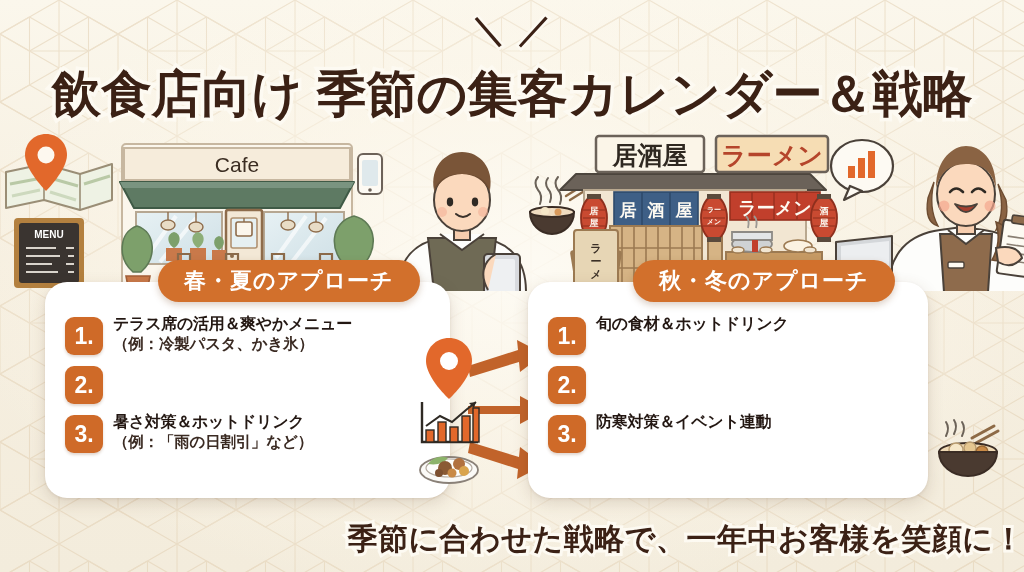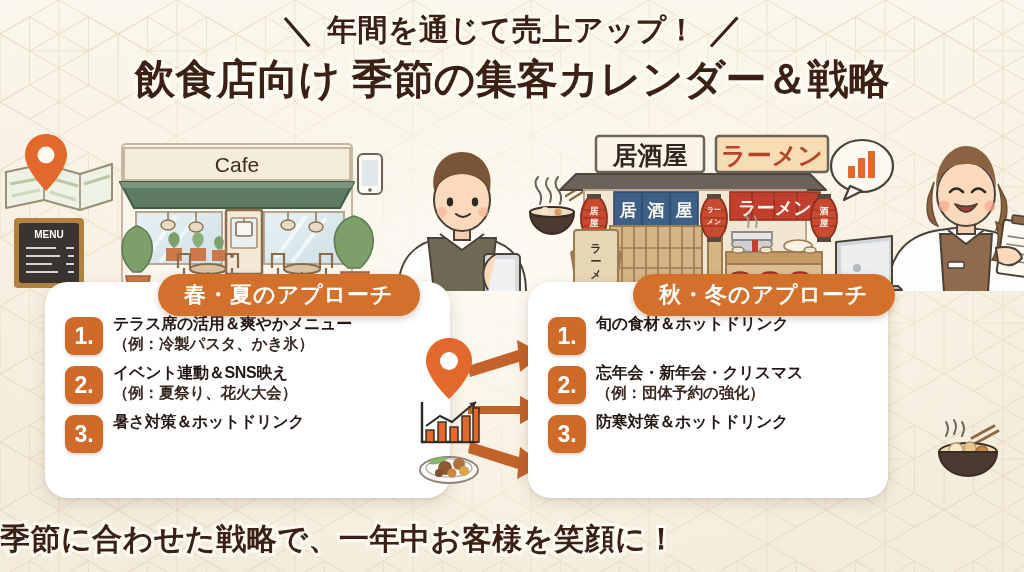--- a/index.html
+++ b/index.html
@@ -51,22 +51,22 @@
   }
   .slash {
     display:inline-block;
     font-size:34px; font-weight:700;
     color:#3b2115;
     -webkit-text-stroke:5px #fdfaf2;
     paint-order:stroke fill;
   }
   .slash.l { transform:rotate(0deg); }
   .maintitle {
-    margin-top:4px;
-    font-size:41px; font-weight:700; letter-spacing:0px;
+    margin-top:14px;
+    font-size:50px; font-weight:700; letter-spacing:0px;
     color:#3b2115;
     -webkit-text-stroke:7px #fdfaf2;
     paint-order:stroke fill;
     line-height:1.18;
     white-space:nowrap;
     text-align:center;
   }
 
   
   .illus {
@@ -77,35 +77,34 @@
 
   
   .card {
     position:absolute;
     background:#ffffff;
     border-radius:22px;
     box-shadow:0 5px 16px rgba(92,62,35,.16), 0 1px 3px rgba(92,62,35,.10);
     z-index:9;
   }
   #card-spring { left:45px;  top:282px; width:405px; height:216px; }
-  #card-autumn { left:528px; top:282px; width:360px; height:216px; }
+  #card-autumn { left:528px; top:282px; width:400px; height:216px; }
 
   .pill {
     position:absolute; top:-22px;
     height:42px;
     display:flex; align-items:center; justify-content:center;
     padding:16px 26px;
     background:#d2702c;
     border-radius:21px;
     color:#fff;
     font-size:22px; font-weight:700; letter-spacing:1px;
     white-space:nowrap;
     box-shadow:0 3px 7px rgba(120,70,30,.26);
     z-index:11;
-    margin-top:14px;
   }
   #pill-spring { left:113px; }
   #pill-autumn { left:105px; }
 
   .rows { position:absolute; left:20px; top:32px; right:14px; }
   .row { display:flex; align-items:flex-start; margin-bottom:8px; }
   .row:last-child { margin-bottom:0; }
   .numbadge {
     flex:0 0 auto;
     width:38px; height:38px;
@@ -131,22 +130,22 @@
 
   
   .midicons { position:absolute; left:418px; top:336px; width:62px; height:150px; z-index:10; }
   .arrows   { position:absolute; left:468px; top:330px; width:80px; height:160px; z-index:8; }
 
   
   .deco-bowl { position:absolute; left:932px; top:414px; width:76px; height:70px; z-index:10; }
 
   
   .footer {
-    position:absolute; left:0; right:0; bottom:12px;
-    text-align:left; z-index:12;
+    position:absolute; left:8px; right:0; bottom:12px;
+    text-align:right; z-index:12;
   }
   .footer-text {
     font-size:30px; font-weight:700; color:#3b2115;
     -webkit-text-stroke:6px #fdfaf2;
     paint-order:stroke fill;
     letter-spacing:.5px;
     white-space:nowrap;
   }
 </style>
 </head>
@@ -166,21 +165,20 @@
         </g>
       </pattern>
     </defs>
     <rect width="1024" height="572" fill="url(#asa)"></rect>
   </svg>
   <div class="vignette"></div>
 
   <div class="headline-wrap">
     <div class="kicker">
       <span class="slash l">＼</span>
-      <span>年間を通じて売上アップ！</span>
       <span class="slash r">／</span>
     </div>
     <div class="maintitle">飲食店向け 季節の集客カレンダー＆戦略</div>
   </div>
 
   <svg class="illus" viewBox="0 0 1024 165" aria-hidden="true">
     <defs>
       <linearGradient id="glass" x1="0" y1="0" x2="1" y2="1">
         <stop offset="0%" stop-color="#e7f1f4"></stop>
           <stop offset="100%" stop-color="#cfe0e6"></stop>
@@ -439,59 +437,52 @@
       <div class="row">
         <div class="numbadge">1.</div>
         <div class="rowtext">
           <div class="rowtitle">テラス席の活用＆爽やかメニュー</div>
           <div class="rowsub">（例：冷製パスタ、かき氷）</div>
         </div>
       </div>
 
       <div class="row">
         <div class="numbadge">2.</div>
-        <div class="rowtext">
-          <div class="rowtitle">イベント連動＆SNS映え</div>
-          <div class="rowsub">（例：夏祭り、花火大会）</div>
-        </div>
       </div>
 
       <div class="row">
         <div class="numbadge">3.</div>
         <div class="rowtext">
           <div class="rowtitle">暑さ対策＆ホットドリンク</div>
+          <div class="rowsub">（例：「雨の日割引」など）</div>
         </div>
       </div>
 
     </div>
   </div>
 
   <div class="card" id="card-autumn">
     <div class="pill" id="pill-autumn">秋・冬のアプローチ</div>
     <div class="rows">
 
       <div class="row">
         <div class="numbadge">1.</div>
         <div class="rowtext">
           <div class="rowtitle">旬の食材＆ホットドリンク</div>
         </div>
       </div>
 
       <div class="row">
         <div class="numbadge">2.</div>
-        <div class="rowtext">
-          <div class="rowtitle">忘年会・新年会・クリスマス</div>
-          <div class="rowsub">（例：団体予約の強化）</div>
-        </div>
       </div>
 
       <div class="row">
         <div class="numbadge">3.</div>
         <div class="rowtext">
-          <div class="rowtitle">防寒対策＆ホットドリンク</div>
+          <div class="rowtitle">防寒対策＆イベント連動</div>
         </div>
       </div>
 
     </div>
   </div>
 
   <svg class="midicons" viewBox="0 0 62 150" aria-hidden="true">
     <g>
       <path d="M31 2 c13 0 23 10 23 23 c0 17 -23 38 -23 38 s-23 -21 -23 -38 c0 -13 10 -23 23 -23 z" fill="#e2682b"></path>
       <circle cx="31" cy="25" r="9" fill="#ffffff"></circle>

